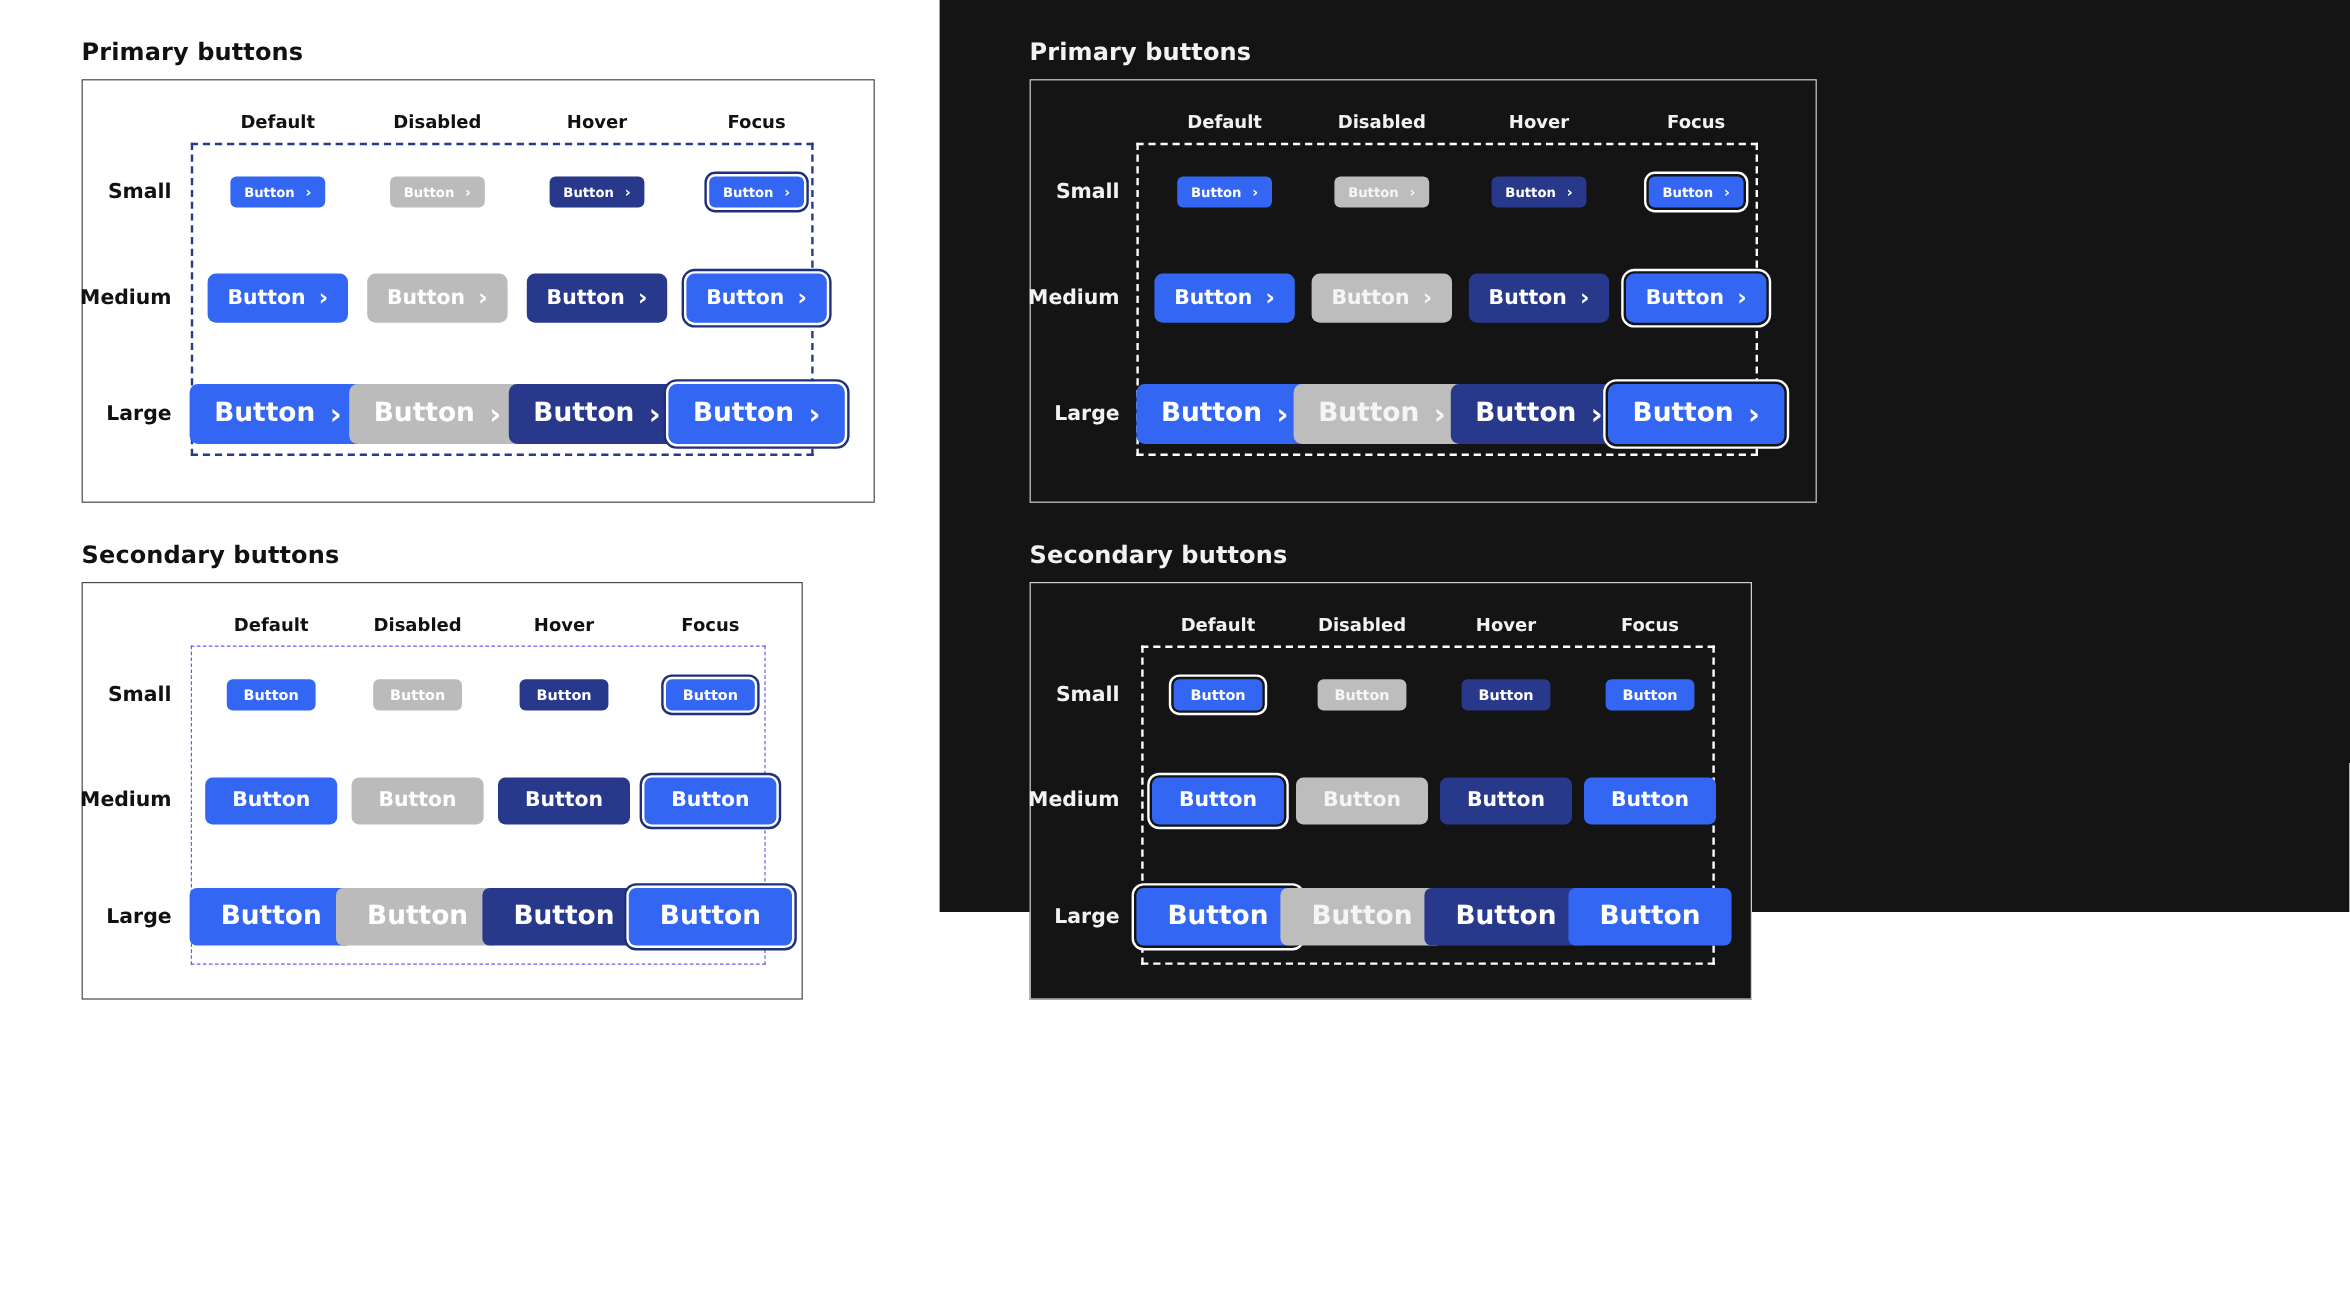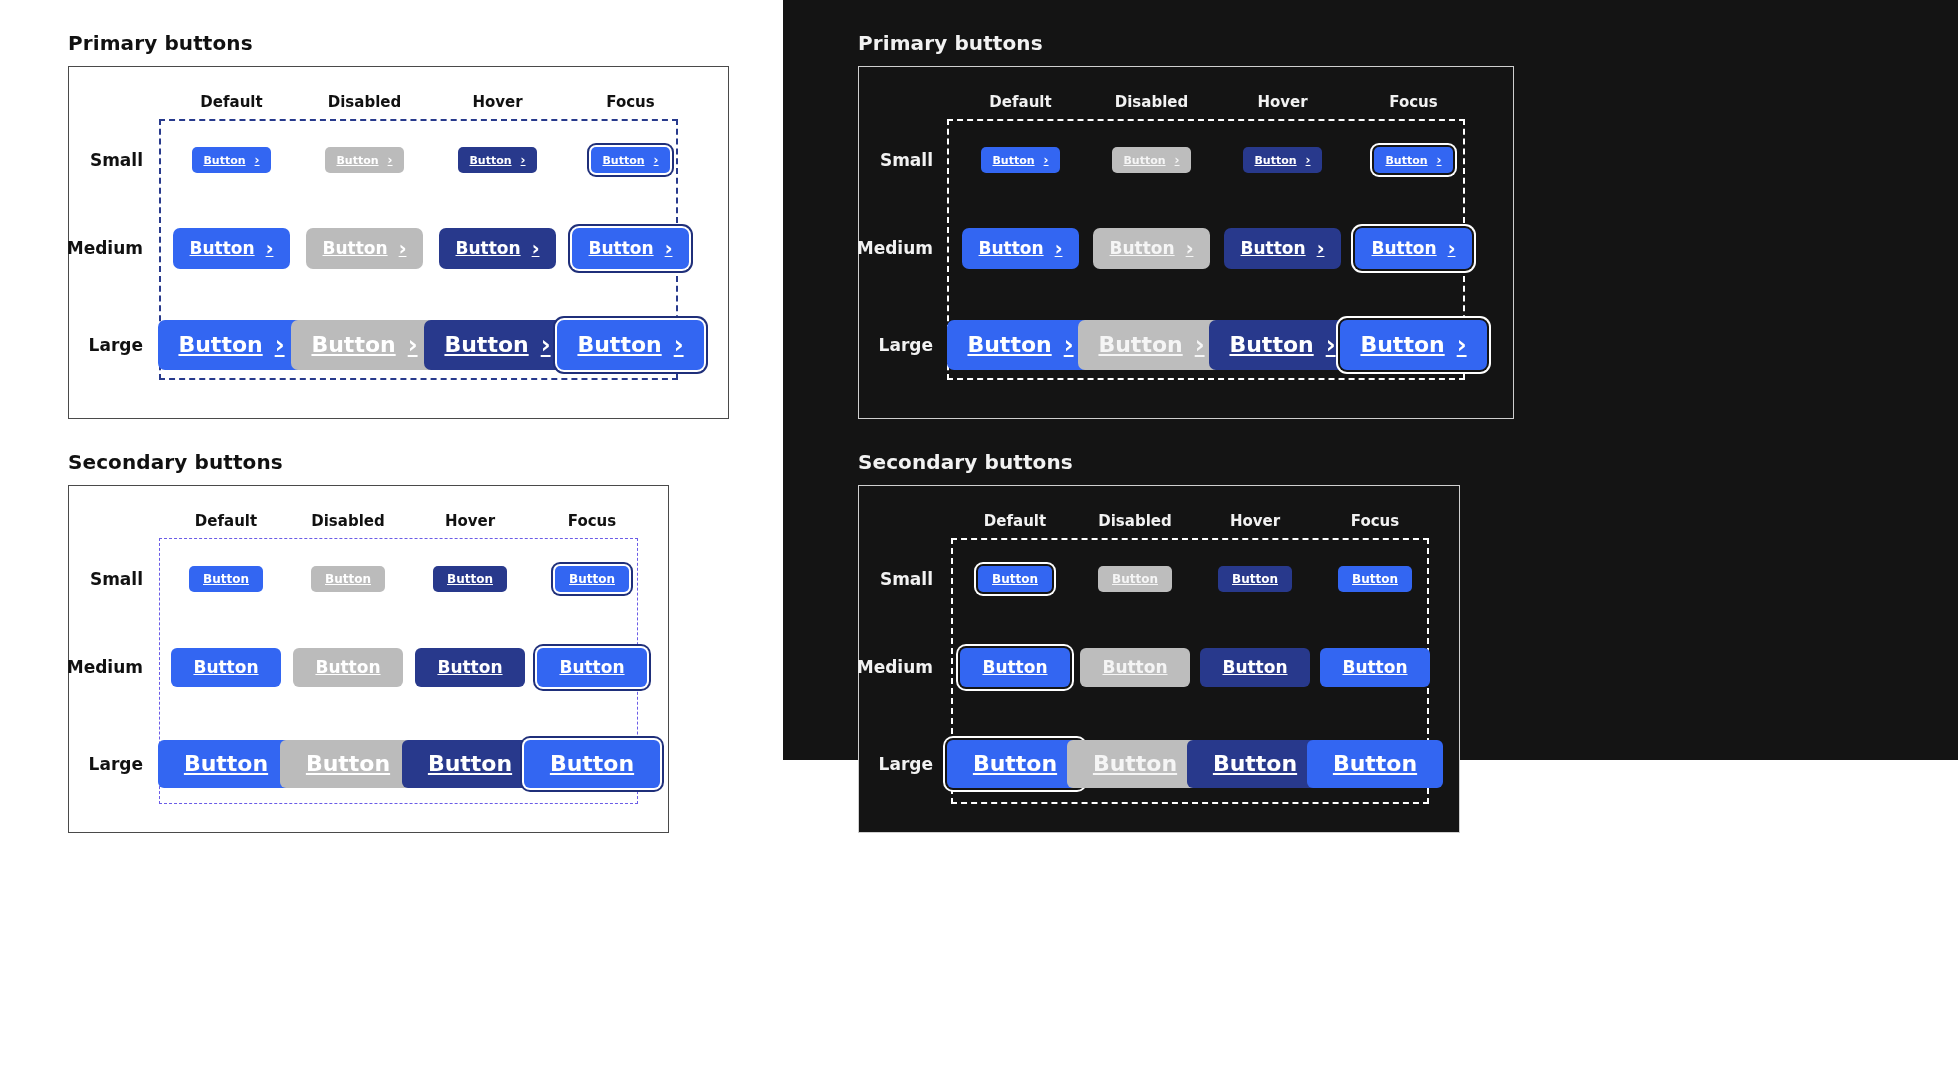--- a/index.html
+++ b/index.html
@@ -64,21 +64,20 @@
 
   
   .btn {
     display: inline-flex; align-items: center; justify-content: center;
     font-family: "DejaVu Sans", "Liberation Sans", sans-serif;
     font-weight: 700; color: #ffffff;
     background: #3366f2;
     border: none; border-radius: 6px;
     white-space: nowrap; cursor: pointer;
     line-height: 1;
-    text-decoration: underline;
   }
   .btn .chev { display: inline-block; font-weight: 700; }
 
   
   .btn.s-small  { font-size: 11px;  padding: 7px 11px;  border-radius: 5px; gap: 9px; }
   .btn.s-medium { font-size: 17px;  padding: 11px 17px; border-radius: 7px; gap: 11px; }
   .btn.s-large  { font-size: 22px;  padding: 13px 20px; border-radius: 7px; gap: 12px; }
 
   .btn.s-small  .chev { font-size: 12px; }
   .btn.s-medium .chev { font-size: 19px; }

